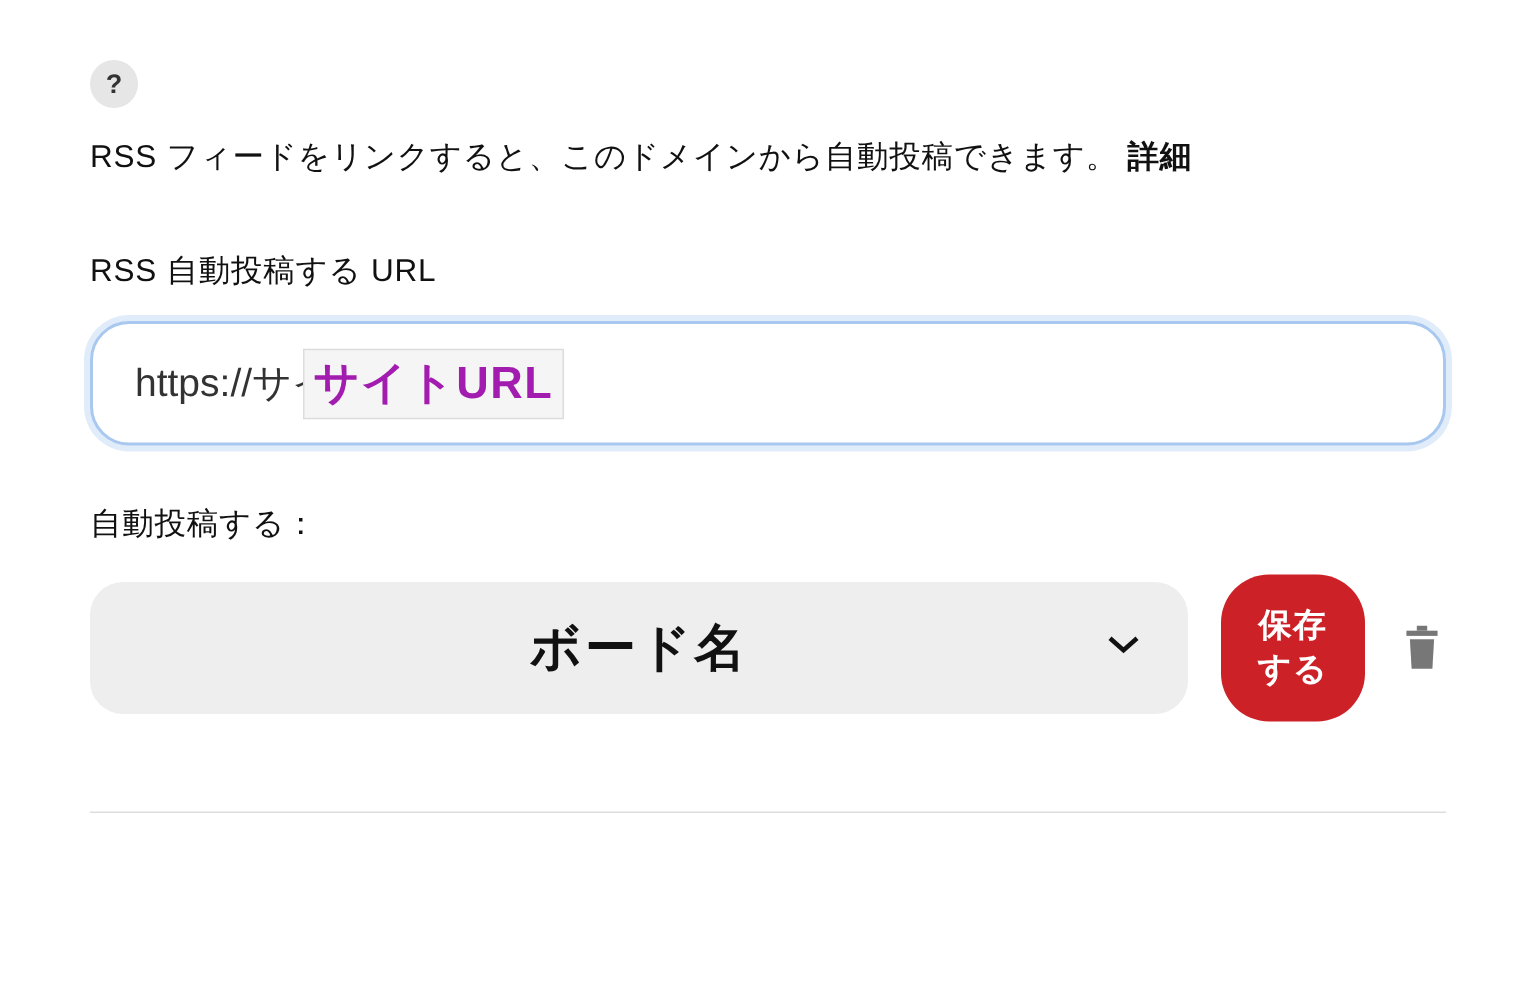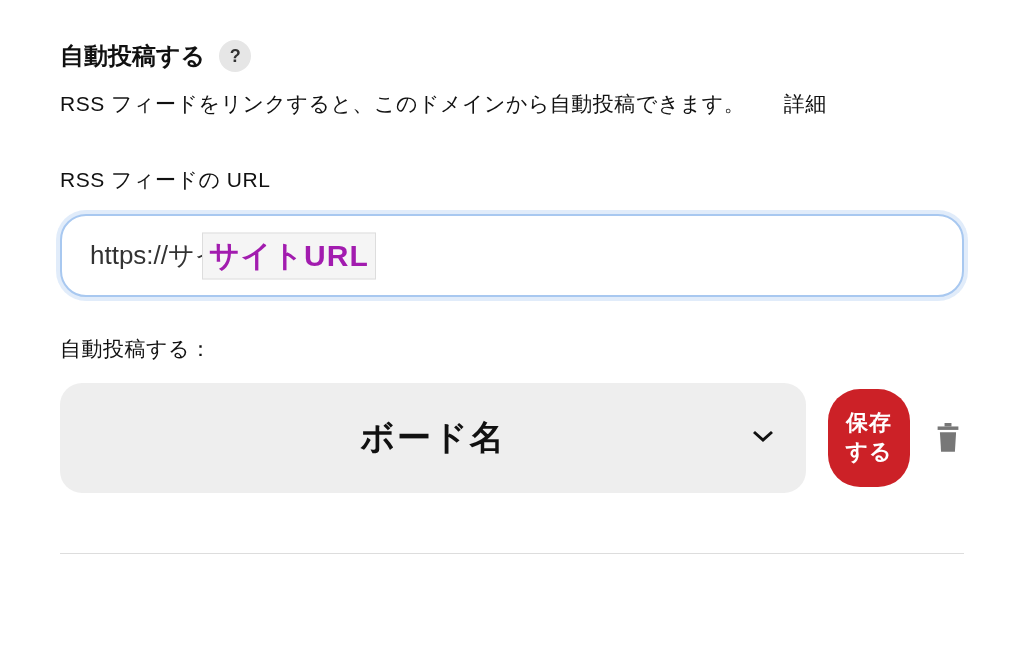--- a/index.html
+++ b/index.html
@@ -44,22 +44,21 @@
     }
     
     .description {
       font-size: 21px;
       color: #111;
       margin-bottom: 48px;
       letter-spacing: 0.5px;
     }
     
     .description .details-link {
-      font-weight: 400;
-      margin-left: 32px;
+      font-weight: 700;
     }
     
     .field-label {
       font-size: 21px;
       color: #111;
       margin-bottom: 20px;
       letter-spacing: 0.5px;
     }
     
     .url-input-wrapper {
@@ -104,21 +103,21 @@
     .board-select {
       flex: 1;
       background: #eeeeee;
       border-radius: 22px;
       padding: 24px 32px;
       display: flex;
       align-items: center;
       justify-content: center;
       position: relative;
       cursor: pointer;
-      height: 110px;
+      height: 88px;
     }
     
     .board-select-label {
       font-size: 34px;
       font-weight: 700;
       color: #111;
       letter-spacing: 2px;
     }
     
     .chevron-icon {
@@ -134,21 +133,21 @@
       stroke: #111;
       stroke-width: 3;
       fill: none;
     }
     
     .save-button {
       background: #cc2127;
       color: #fff;
       border: none;
       border-radius: 32px;
-      width: 82px;
+      width: 96px;
       height: 98px;
       font-size: 22px;
       font-weight: 700;
       cursor: pointer;
       display: flex;
       flex-direction: column;
       align-items: center;
       justify-content: center;
       line-height: 1.3;
       letter-spacing: 1px;
@@ -172,30 +171,29 @@
     .divider {
       border: none;
       border-top: 1px solid #ddd;
       margin-top: 60px;
     }
   </style>
 </head>
 <body>
 
 <div class="header-row">
-  <span class="section-title">自動投稿する</span>
   <span class="help-icon">?</span>
 </div>
 
 <p class="description">
   <span>RSS フィードをリンクすると、このドメインから自動投稿できます。</span>
   <span class="details-link">詳細</span>
 </p>
 
-<div class="field-label">RSS フィードの URL</div>
+<div class="field-label">RSS 自動投稿する URL</div>
 
 <div class="url-input-wrapper">
   <input type="text" class="url-input" value="https://サイトURL/feed/" style="">
   <span class="url-overlay-tag">サイトURL</span>
 </div>
 
 <div class="field-label">自動投稿する：</div>
 
 <div class="board-row">
   <div class="board-select">

